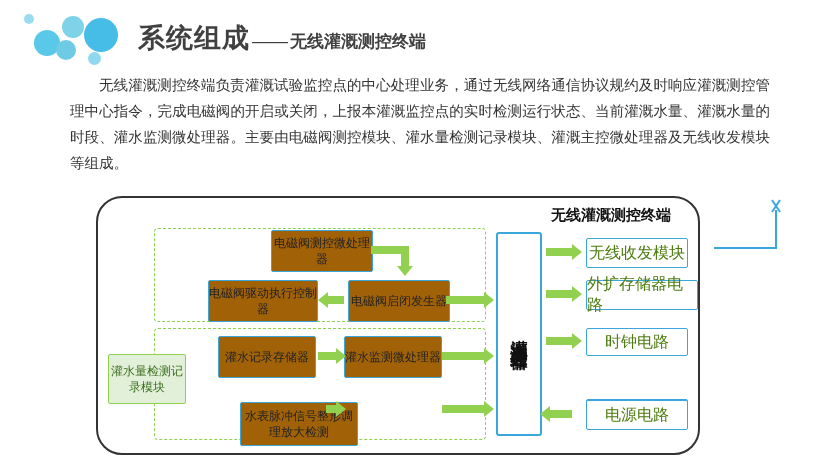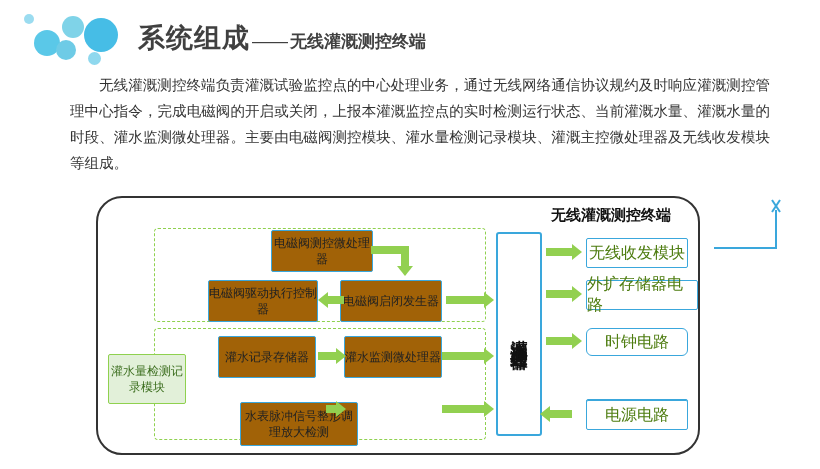--- a/index.html
+++ b/index.html
@@ -61,21 +61,21 @@
 
   
   .bbox{
     position:absolute;background:#a16207;border:1px solid #3aa7dc;
     font-size:12px;color:#222;text-align:center;
     display:flex;align-items:center;justify-content:center;
     line-height:16px;border-radius:2px;
   }
   .nb1{left:175px;top:34px;width:100px;height:40px;}   
   .nb2{left:112px;top:84px;width:108px;height:40px;}   
-  .nb3{left:244px;top:84px;width:100px;height:40px;}   
+  .nb3{left:252px;top:84px;width:100px;height:40px;}   
   .nb4{left:122px;top:140px;width:96px;height:40px;}   
   .nb5{left:248px;top:140px;width:96px;height:40px;}   
   .nb6{left:112px;top:206px;width:116px;height:42px;margin-left:32px;}  
   .nb7{left:248px;top:192px;width:96px;height:42px;}   
 
   
   .central{
     position:absolute;left:400px;top:36px;width:42px;height:200px;
     border:2px solid #3aa7dc;background:#fff;border-radius:3px;
     display:flex;align-items:center;justify-content:center;
@@ -83,21 +83,21 @@
   .central span{
     writing-mode:vertical-rl;text-orientation:upright;
     font-size:17px;font-weight:bold;color:#111;letter-spacing:2px;
   }
 
   
   .rb{position:absolute;background:#fff;border:1px solid #3aa7dc;font-size:16px;
       color:#4d7c0f;display:flex;align-items:center;justify-content:center;border-radius:2px;}
   .r1{left:490px;top:42px;width:100px;height:28px;}
   .r2{left:490px;top:84px;width:110px;height:28px;}
-  .r3{left:490px;top:132px;width:100px;height:26px;border-radius:6px;}
+  .r3{left:490px;top:132px;width:100px;height:26px;}
   .r4{left:490px;top:160px;width:100px;height:26px;margin-top:43px;}
   .r5{left:490px;top:204px;width:100px;height:28px;}
 
   
   .arrow{position:absolute;background:#92d050;}
   .arrow.h{height:8px;}
   .arrow.v{width:8px;}
   .ahead{position:absolute;width:0;height:0;}
   .ahead.right{border-top:8px solid transparent;border-bottom:8px solid transparent;border-left:10px solid #92d050;}
   .ahead.left{border-top:8px solid transparent;border-bottom:8px solid transparent;border-right:10px solid #92d050;}

